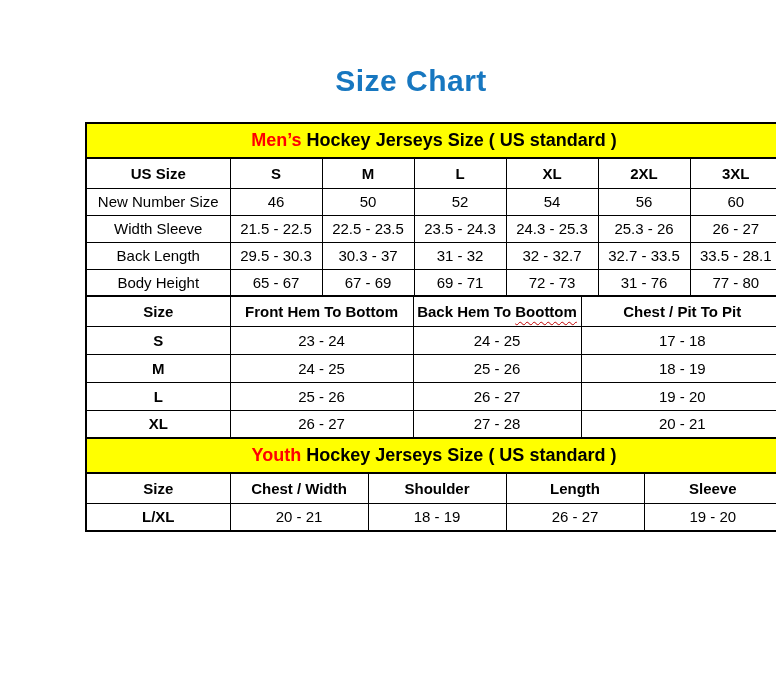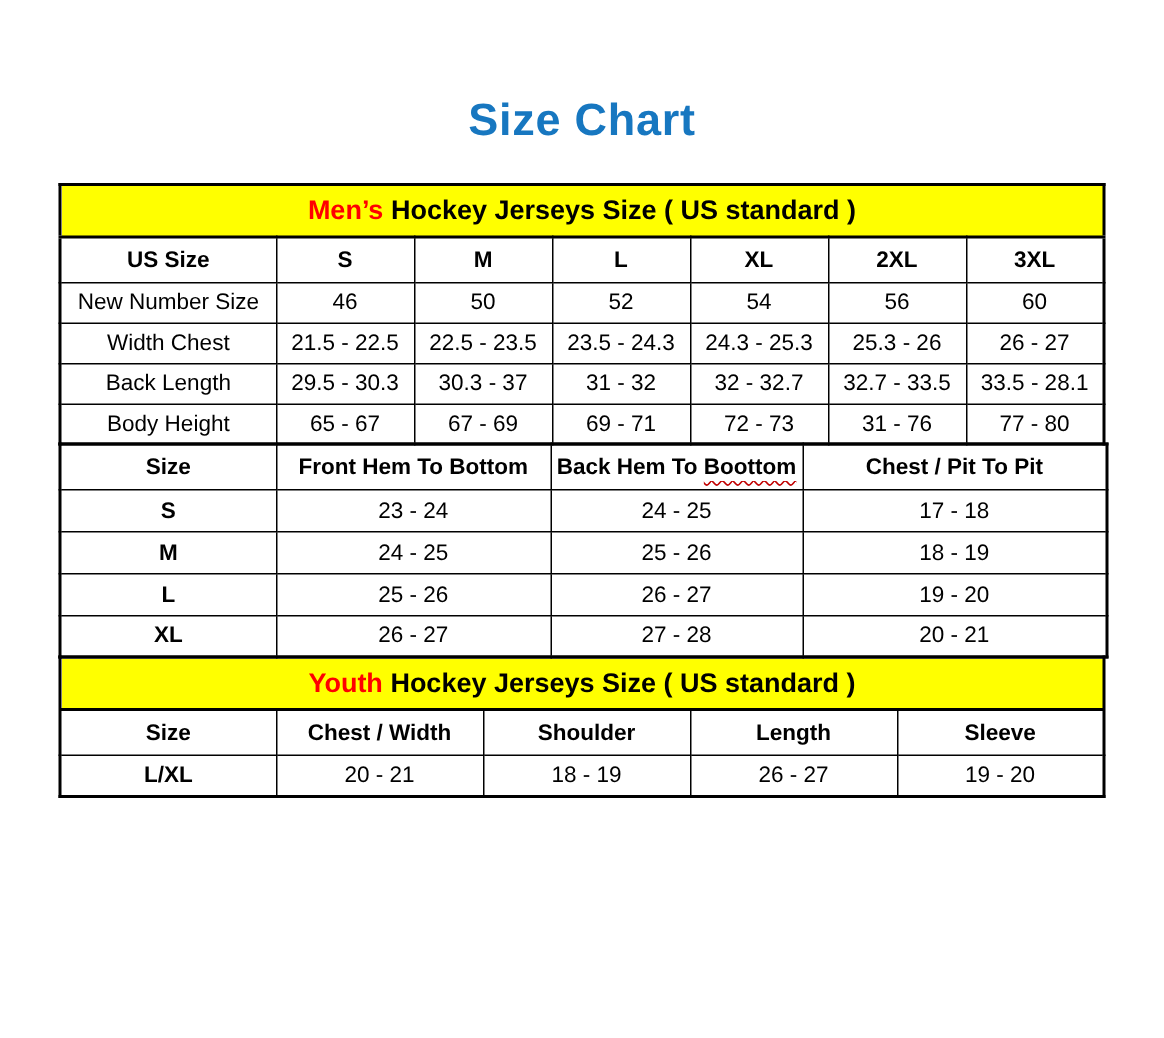--- a/index.html
+++ b/index.html
@@ -1,21 +1,21 @@
 <!DOCTYPE html>
 <html style="--title-blue: #1777C0; --accent-red: #FF0000; --band-yellow: #FFFF00; --border-black: #000000;"><head>
 <meta charset="utf-8">
 <style>
   html, body { margin: 0; padding: 0; background: #ffffff; }
   body {
     width: 776px; height: 692px; overflow: hidden;
     font-family: "Liberation Sans", sans-serif;
     color: #000;
   }
-  .page { position: relative; width: 776px; height: 692px; padding-top: 66px; box-sizing: border-box; }
+  .page { position: relative; width: 776px; height: 692px; padding-top: 66px; box-sizing: border-box; padding-left: 46px; }
   .title {
     margin: 0; text-align: center;
     font-size: 30px; font-weight: bold; line-height: 1;
     color: var(--title-blue, #1777C0);
     letter-spacing: 0.5px;
   }
   .tables { width: 698px; margin: 26px 0 0 39px; }
   table.size-table {
     table-layout: fixed; width: 698px;
     border-collapse: collapse;
@@ -89,21 +89,21 @@
         <tr class="data-row">
           <td>New Number Size</td>
           <td>46</td>
           <td>50</td>
           <td>52</td>
           <td>54</td>
           <td>56</td>
           <td>60</td>
         </tr>
         <tr class="data-row">
-          <td>Width Chest</td>
+          <td>Width Sleeve</td>
           <td>21.5 - 22.5</td>
           <td>22.5 - 23.5</td>
           <td>23.5 - 24.3</td>
           <td>24.3 - 25.3</td>
           <td>25.3 - 26</td>
           <td>26 - 27</td>
         </tr>
         <tr class="data-row">
           <td>Back Length</td>
           <td>29.5 - 30.3</td>

